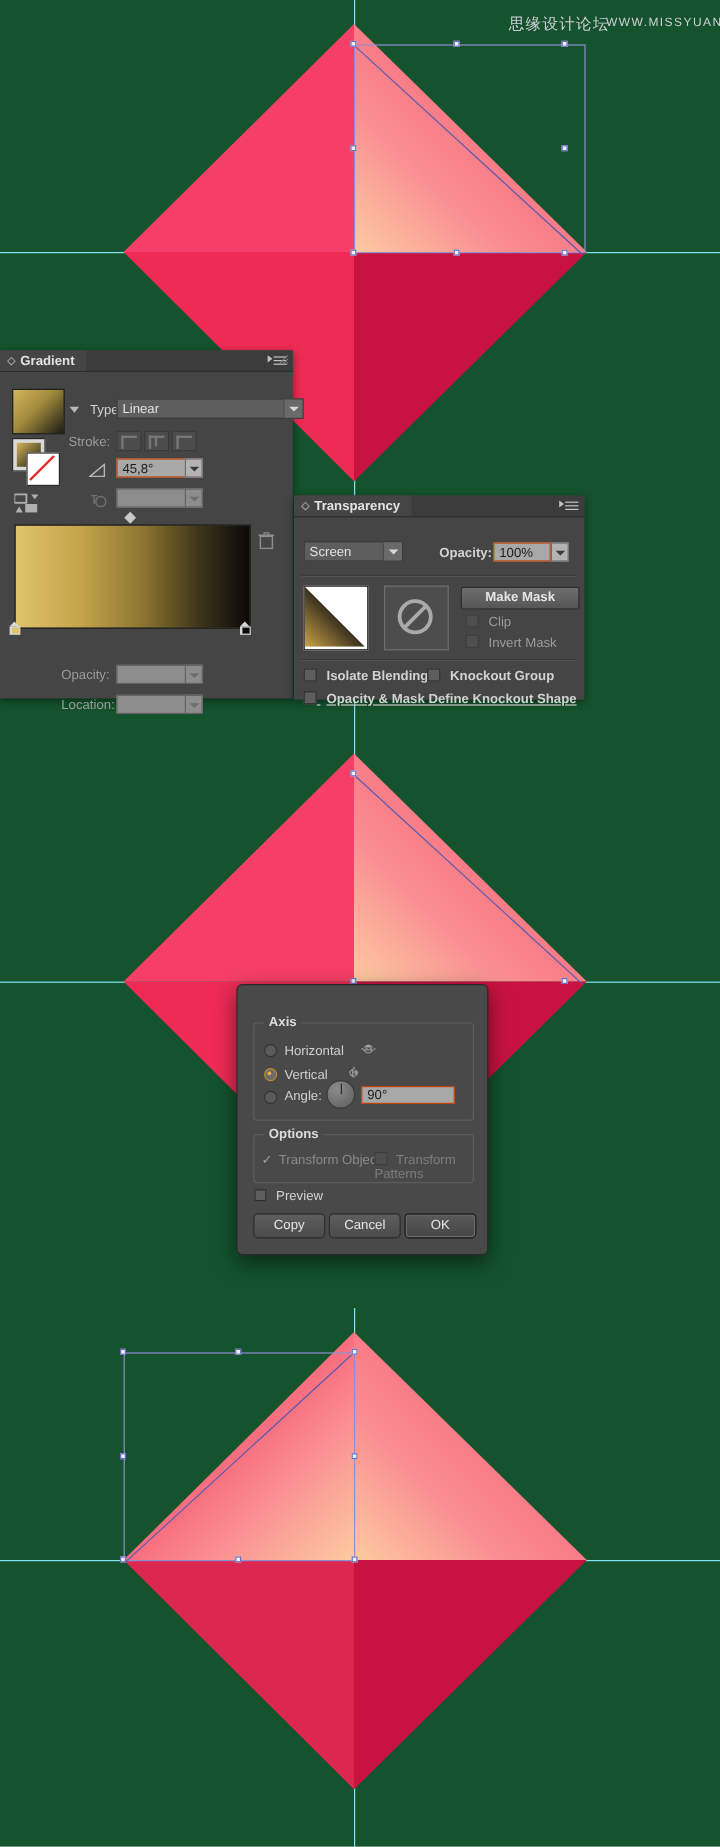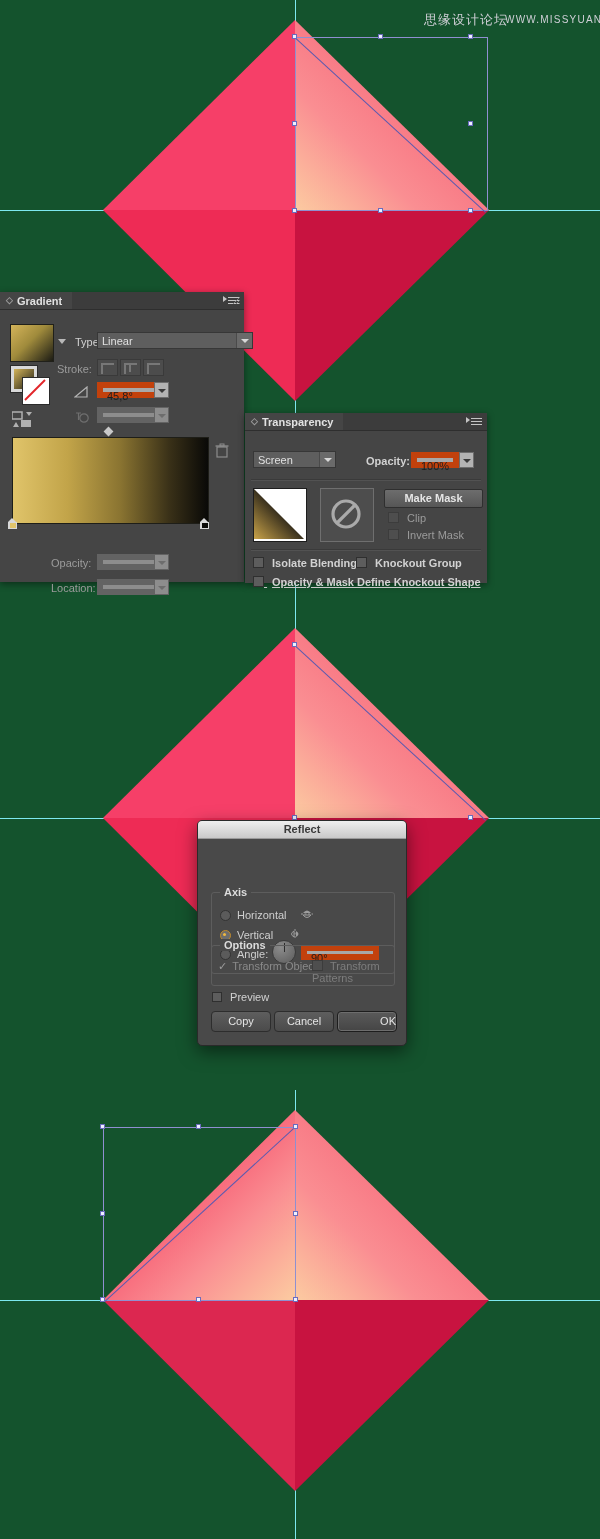--- a/index.html
+++ b/index.html
@@ -82,21 +82,21 @@
   .panel-body{position:relative;}
 
   .lbl{color:#9b9b9b;font-size:11px;}
   .lbl-on{color:#d2d2d2;}
 
   .field{
     background:#a8a8a8;color:#1d1d1d;
     height:15px;line-height:15px;
     font-size:11px;padding:0 4px;
     box-sizing:border-box;
-    border:6px solid #c2410c;
+    border:1px solid #c2410c;
     position:relative;
   }
   .field.dim{background:#8d8d8d;color:#6d6d6d;border-color:#636363;}
   .combo{
     background:#5e5e5e;border:1px solid #373737;
     height:17px;line-height:17px;color:#e0e0e0;
     font-size:11px;padding:0 4px;box-sizing:border-box;position:relative;
   }
   .arrowbtn{
     position:absolute;right:0;top:0;bottom:0;width:15px;
@@ -204,21 +204,20 @@
   .dlgbtn{
     height:19px;line-height:18px;text-align:center;
     background:linear-gradient(#5e5e5e,#4b4b4b);
     border:1px solid #2d2d2d;border-radius:4px;
     color:#e4e4e4;font-size:11px;
   }
   .dlgbtn.def{
     background:linear-gradient(#5a5a5a,#454545);
     border:1px solid #1d1d1d;
     box-shadow:0 0 0 1px #6d6d6d inset;
-    text-align:right;
   }
   .knob{
     width:22px;height:22px;border-radius:50%;
     background:radial-gradient(circle at 35% 30%,#8c8c8c,#6a6a6a 70%,#5a5a5a);
     border:1px solid #3a3a3a;position:relative;
   }
   .knob:after{
     content:"";position:absolute;left:50%;top:2px;width:1px;height:9px;
     background:#2c2c2c;
   }
@@ -492,23 +491,22 @@
       <polygon points="192,190 386,190 192,381" fill="#C81340"></polygon>
     </svg>
   </div>
   <div class="pathline" style="left:295px;top:645px;width:259px;transform:rotate(42.5deg);"></div>
   <div class="handle" style="left:295px;top:645px;"></div>
   <div class="handle" style="left:295px;top:818px;"></div>
   <div class="handle" style="left:471px;top:818px;"></div>
 
   <div class="dialog" style="left:197px;top:820px;width:208px;height:224px;">
 
-    <div class="dlg-title">Reflect</div>
-
-    <div class="group" style="position:absolute;left:13px;top:31px;width:182px;height:80px;margin-top:40px;">
+
+    <div class="group" style="position:absolute;left:13px;top:31px;width:182px;height:80px;">
       <div class="group-legend">Axis</div>
 
       <div style="position:absolute;left:8px;top:15px;display:flex;align-items:center;gap:6px;">
         <span class="radio"></span>
         <span>Horizontal</span>
         <span class="axisicon" style="margin-left:6px;">
           <svg width="16" height="12">
             <path d="M2 6 H14" stroke="#b9b9b9" stroke-width="1" stroke-dasharray="2 1.5"></path>
             <path d="M4 5 Q8 0 12 5 Z" fill="#b9b9b9"></path>
             <path d="M4 7 Q8 12 12 7 Z" fill="none" stroke="#b9b9b9" stroke-width="1"></path>

